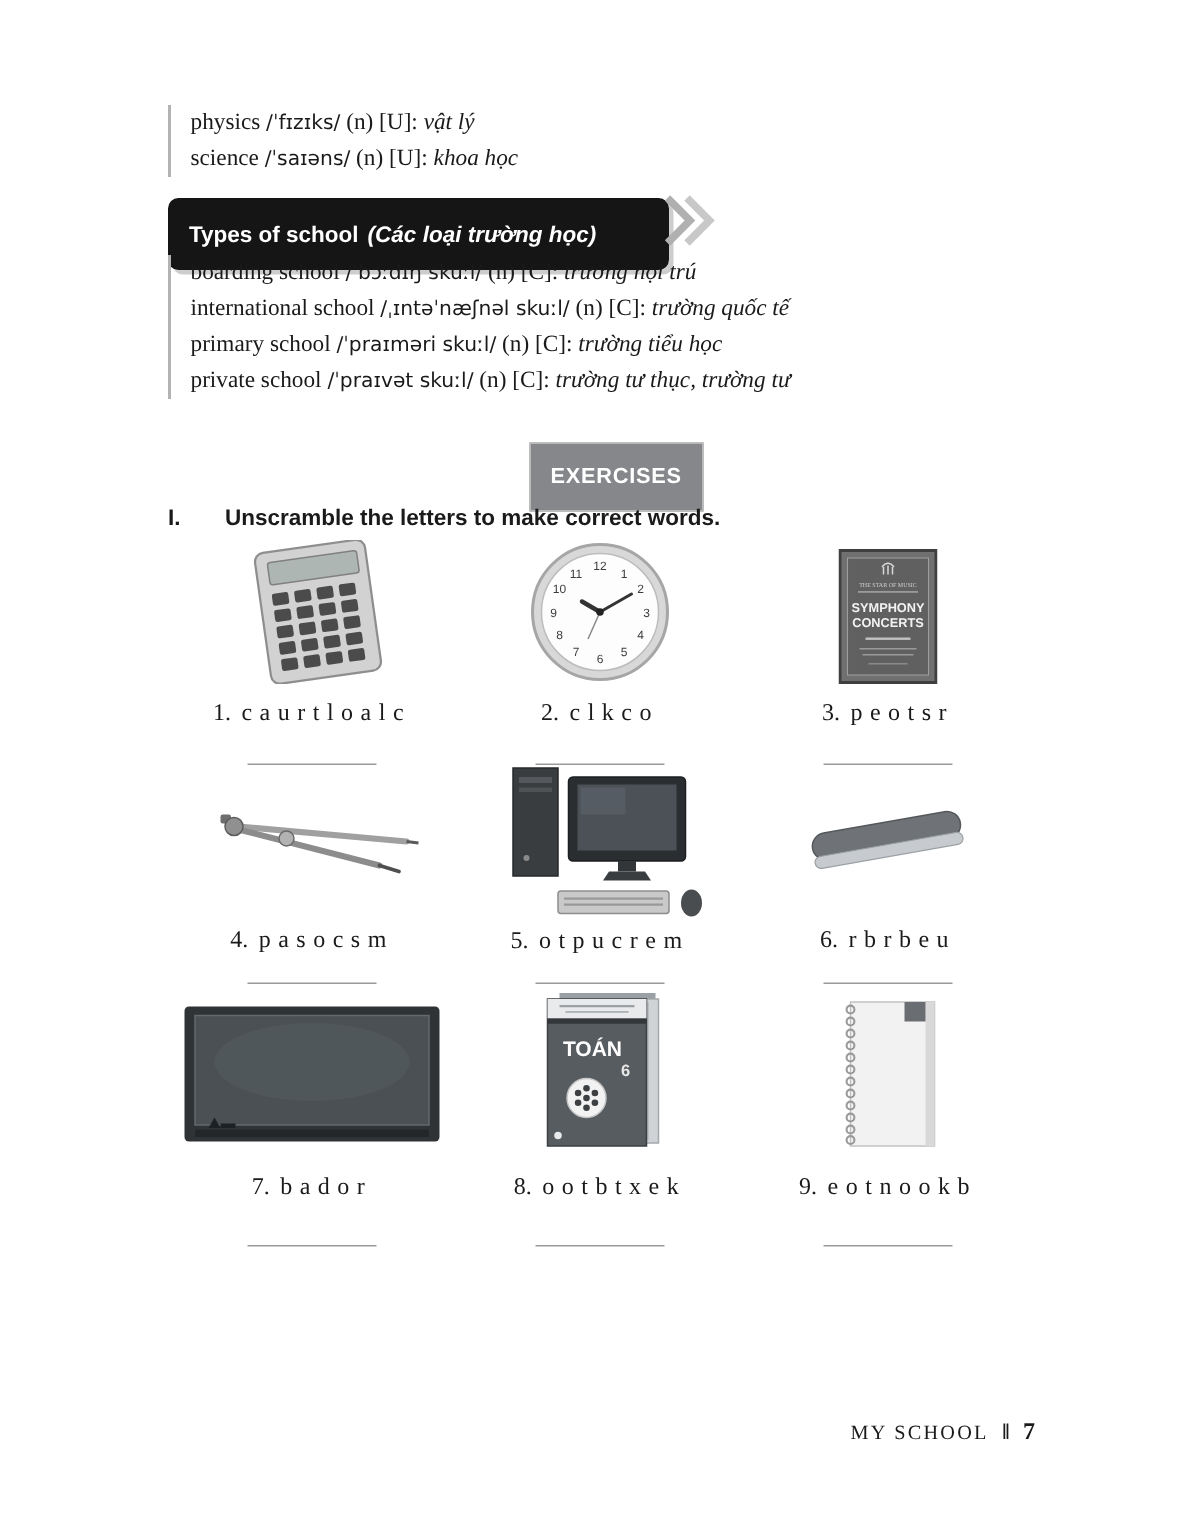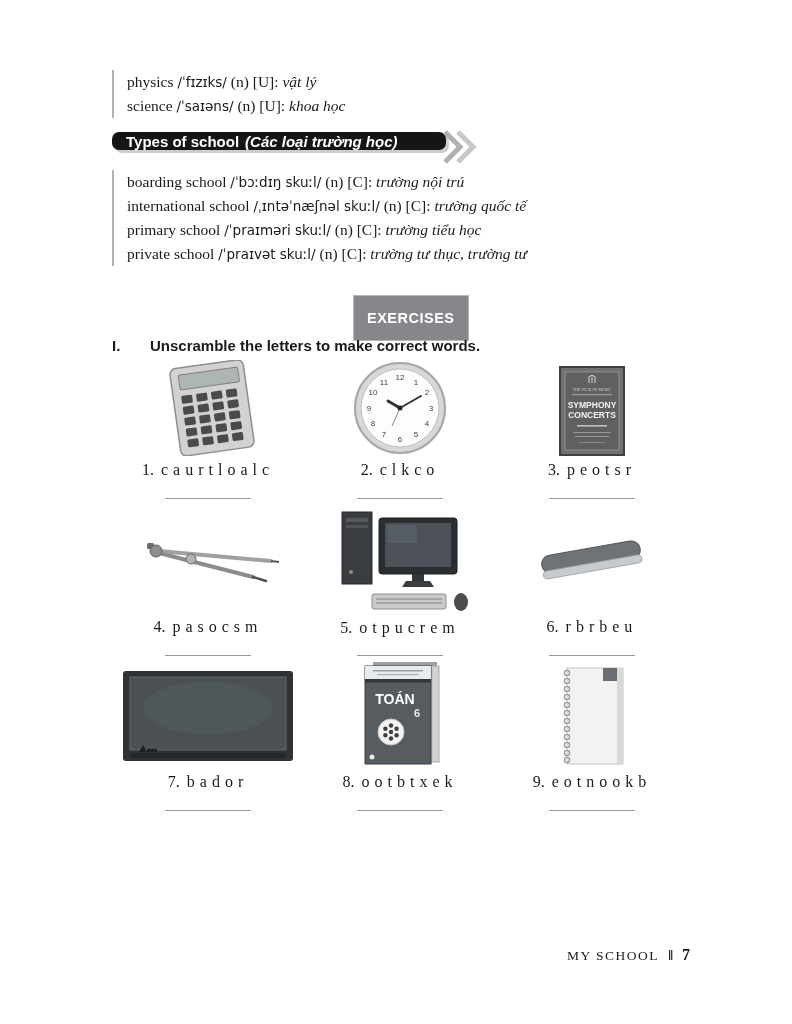--- a/index.html
+++ b/index.html
@@ -13,21 +13,21 @@
   .vocab { position:absolute; left:112px; border-left:2px solid #b3b3b3; padding-left:13px; }
   .vocab-top { top:70px; }
   .vocab-school { top:170px; }
   .vline { font-size:15.5px; line-height:23px; white-space:nowrap; }
   .vword { }
   .vphon { font-family:"DejaVu Sans","Liberation Sans",sans-serif; font-size:13.5px; }
   .vpos  { }
   .vmean { font-style:italic;font-family:Liberation Serif, serif; }
   
   .banner {
-    position:absolute; left:112px; top:132px; width:334px; height:18px;
+    position:absolute; left:112px; top:132px; width:334px; height:48px;
     background:#151515; border-radius:7px; color:#ffffff;
     display:flex; align-items:center; padding-left:14px;
     font-family:"Liberation Sans","DejaVu Sans",sans-serif; font-weight:bold; font-size:15px;
     box-shadow:3px 3px 0 #cdcdcd;
   }
   .banner-sub { font-style:italic; margin-left:6px; }
   .banner-chev { position:absolute; right:-36px; top:-3px; }
   
   .badge {
     position:absolute; left:353px; top:295px;
@@ -39,21 +39,21 @@
   .instr {
     position:absolute; left:112px; top:337px; display:flex;
     font-family:"Liberation Sans","DejaVu Sans",sans-serif; font-weight:bold; font-size:15px;
   }
   .instr-num { width:38px; }
   
   .grid {
     position:absolute; left:112px; top:360px; width:576px;
     display:grid; grid-template-columns:repeat(3,192px); grid-template-rows:150px 146px 175px;
   }
-  .cell { display:flex; flex-direction:column; align-items:center; }
+  .cell { display:flex; flex-direction:column; align-items:center;justify-content:space-between; }
   .imgarea { display:flex; align-items:flex-end; justify-content:center; }
   .r1 .imgarea { height:96px; }
   .r2 .imgarea { height:104px; }
   .r2 .imgarea.mid { align-items:center; }
   .r3 .imgarea { height:112px; }
   .caption { font-size:16px; line-height:24px; margin-top:2px; white-space:nowrap; }
   .cap-num { margin-right:7px; }
   .cap-word { letter-spacing:5px; }
   .blank { width:86px; height:10px; border-bottom:1.5px solid #9a9a9a; margin-top:7px; }
   

